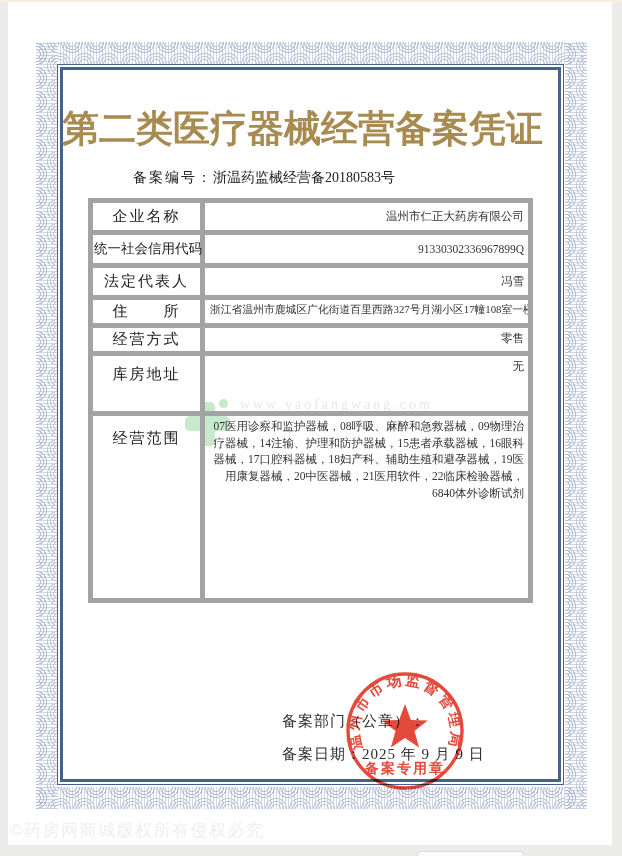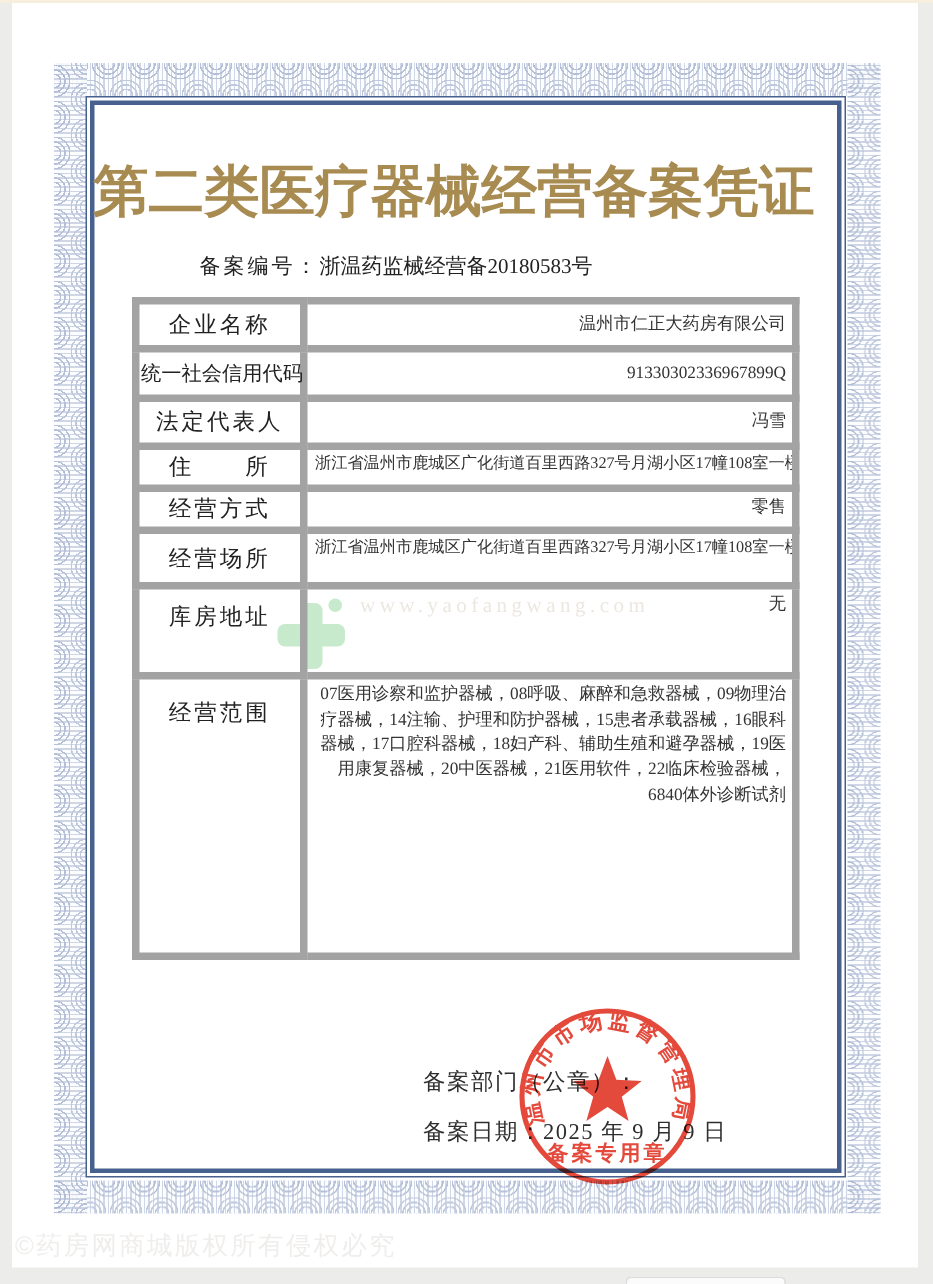--- a/index.html
+++ b/index.html
@@ -193,24 +193,20 @@
     <td class="val">冯雪</td>
   </tr>
   <tr class="r4">
     <td class="lbl">住　　所</td>
     <td class="val topval nowrap">浙江省温州市鹿城区广化街道百里西路327号月湖小区17幢108室一楼</td>
   </tr>
   <tr class="r5">
     <td class="lbl">经营方式</td>
     <td class="val topval">零售</td>
   </tr>
-  <tr class="r6">
-    <td class="lbl">经营场所</td>
-    <td class="val topval nowrap">浙江省温州市鹿城区广化街道百里西路327号月湖小区17幢108室一楼</td>
-  </tr>
   <tr class="r7">
     <td class="lbl toplbl">库房地址</td>
     <td class="val topval">无</td>
   </tr>
   <tr class="r8">
     <td class="lbl toplbl2">经营范围</td>
     <td class="val topval">07医用诊察和监护器械，08呼吸、麻醉和急救器械，09物理治疗器械，14注输、护理和防护器械，15患者承载器械，16眼科器械，17口腔科器械，18妇产科、辅助生殖和避孕器械，19医用康复器械，20中医器械，21医用软件，22临床检验器械，6840体外诊断试剂</td>
   </tr>
 </tbody>
   </table>

